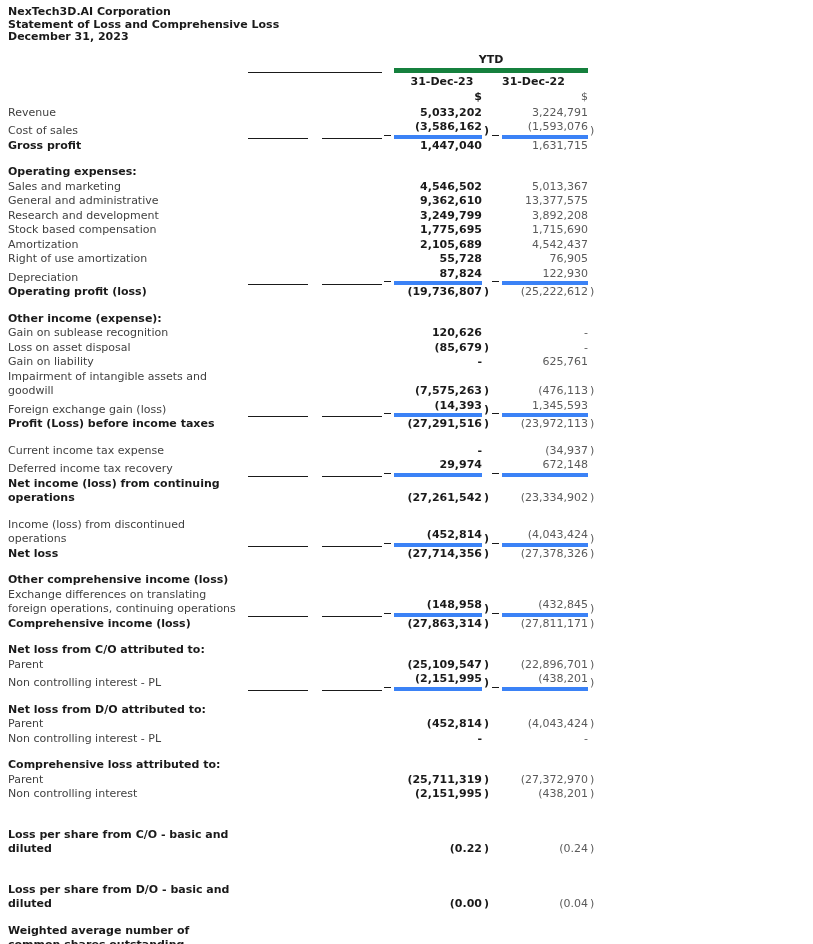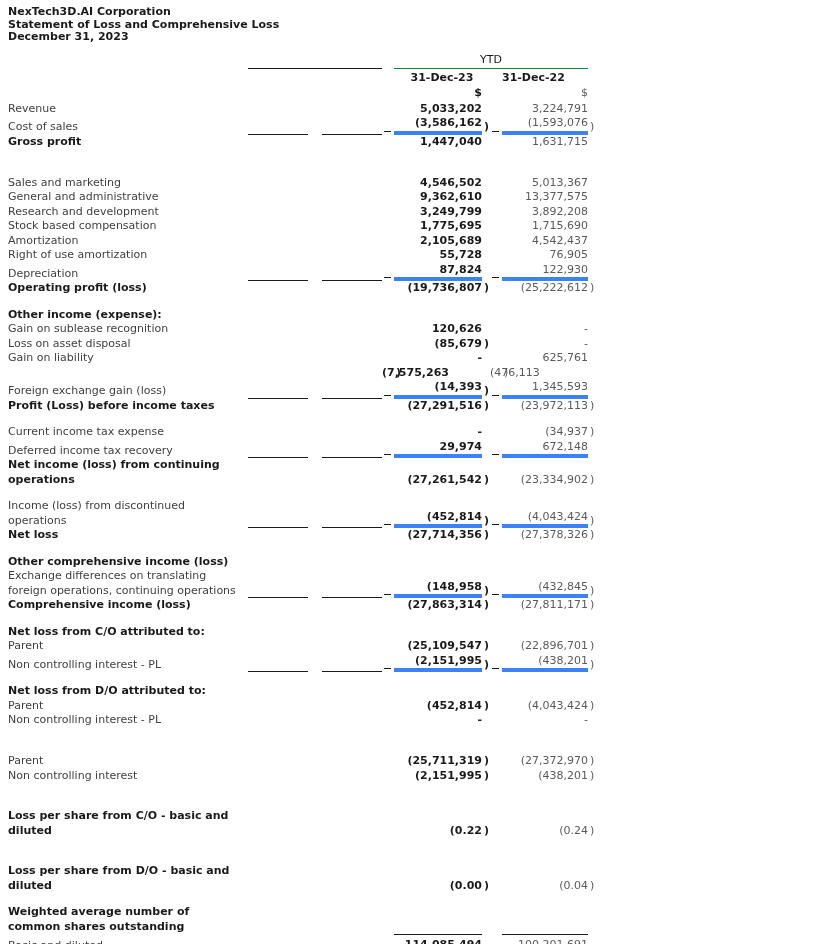--- a/index.html
+++ b/index.html
@@ -31,22 +31,22 @@
   .hdr{margin-top:9px;}
   .hrow{min-height:15px;}
   .ytd-left-line{
     grid-column:2/5;
     align-self:stretch;
     border-bottom:1px solid #1a1a1a;
   }
   .ytd{
     grid-column:6/10;
     text-align:center;
-    font-weight:400;color:#1a1a1a;
-    border-bottom:1px solid #15803d;
+    font-weight:700;color:#1a1a1a;
+    border-bottom:5px solid #15803d;
     padding-bottom:2px;
   }
   .date1{grid-column:6/8;text-align:center;font-weight:700;color:#1a1a1a;}
   .date2{grid-column:9/11;text-align:left;font-weight:700;color:#1a1a1a;}
   .cur1{grid-column:6/7;text-align:right;font-weight:700;color:#1a1a1a;}
   .cur2{grid-column:9/10;text-align:right;color:#5a5a5a;}
   
   .rows{margin-top:3px;}
   .row{min-height:14.5px;line-height:14.5px;}
   .row .label{color:#3f3f3f;padding-right:4px;}
@@ -139,20 +139,21 @@
       <div class="sp sp2"></div>
       <div class="g"></div>
       <div class="v v1">1,447,040</div>
       <div class="p p1"></div>
       <div class="g"></div>
       <div class="v v2">1,631,715</div>
       <div class="p p2"></div>
     </div>
   <div class="gap"></div>
     <div class="grid row bold">
+      <div class="label">Operating expenses:</div>
       <div class="sp sp1"></div>
       <div class="g"></div>
       <div class="sp sp2"></div>
       <div class="g"></div>
       <div class="v v1"></div>
       <div class="p p1"></div>
       <div class="g"></div>
       <div class="v v2"></div>
       <div class="p p2"></div>
     </div>
@@ -307,20 +308,21 @@
       <div class="sp sp2"></div>
       <div class="g"></div>
       <div class="v v1">-</div>
       <div class="p p1"></div>
       <div class="g"></div>
       <div class="v v2">625,761</div>
       <div class="p p2"></div>
     </div>
 
     <div class="grid row">
+      <div class="label">Impairment of intangible assets and goodwill</div>
       <div class="sp sp1"></div>
       <div class="g"></div>
       <div class="sp sp2"></div>
       <div class="g"></div>
       <div class="v v1">(7,575,263</div>
       <div class="p p1">)</div>
       <div class="g"></div>
       <div class="v v2">(476,113</div>
       <div class="p p2">)</div>
     </div>
@@ -527,20 +529,21 @@
       <div class="sp sp2"></div>
       <div class="g"></div>
       <div class="v v1">-</div>
       <div class="p p1"></div>
       <div class="g"></div>
       <div class="v v2">-</div>
       <div class="p p2"></div>
     </div>
   <div class="gap"></div>
     <div class="grid row bold">
+      <div class="label">Comprehensive loss attributed to:</div>
       <div class="sp sp1"></div>
       <div class="g"></div>
       <div class="sp sp2"></div>
       <div class="g"></div>
       <div class="v v1"></div>
       <div class="p p1"></div>
       <div class="g"></div>
       <div class="v v2"></div>
       <div class="p p2"></div>
     </div>

